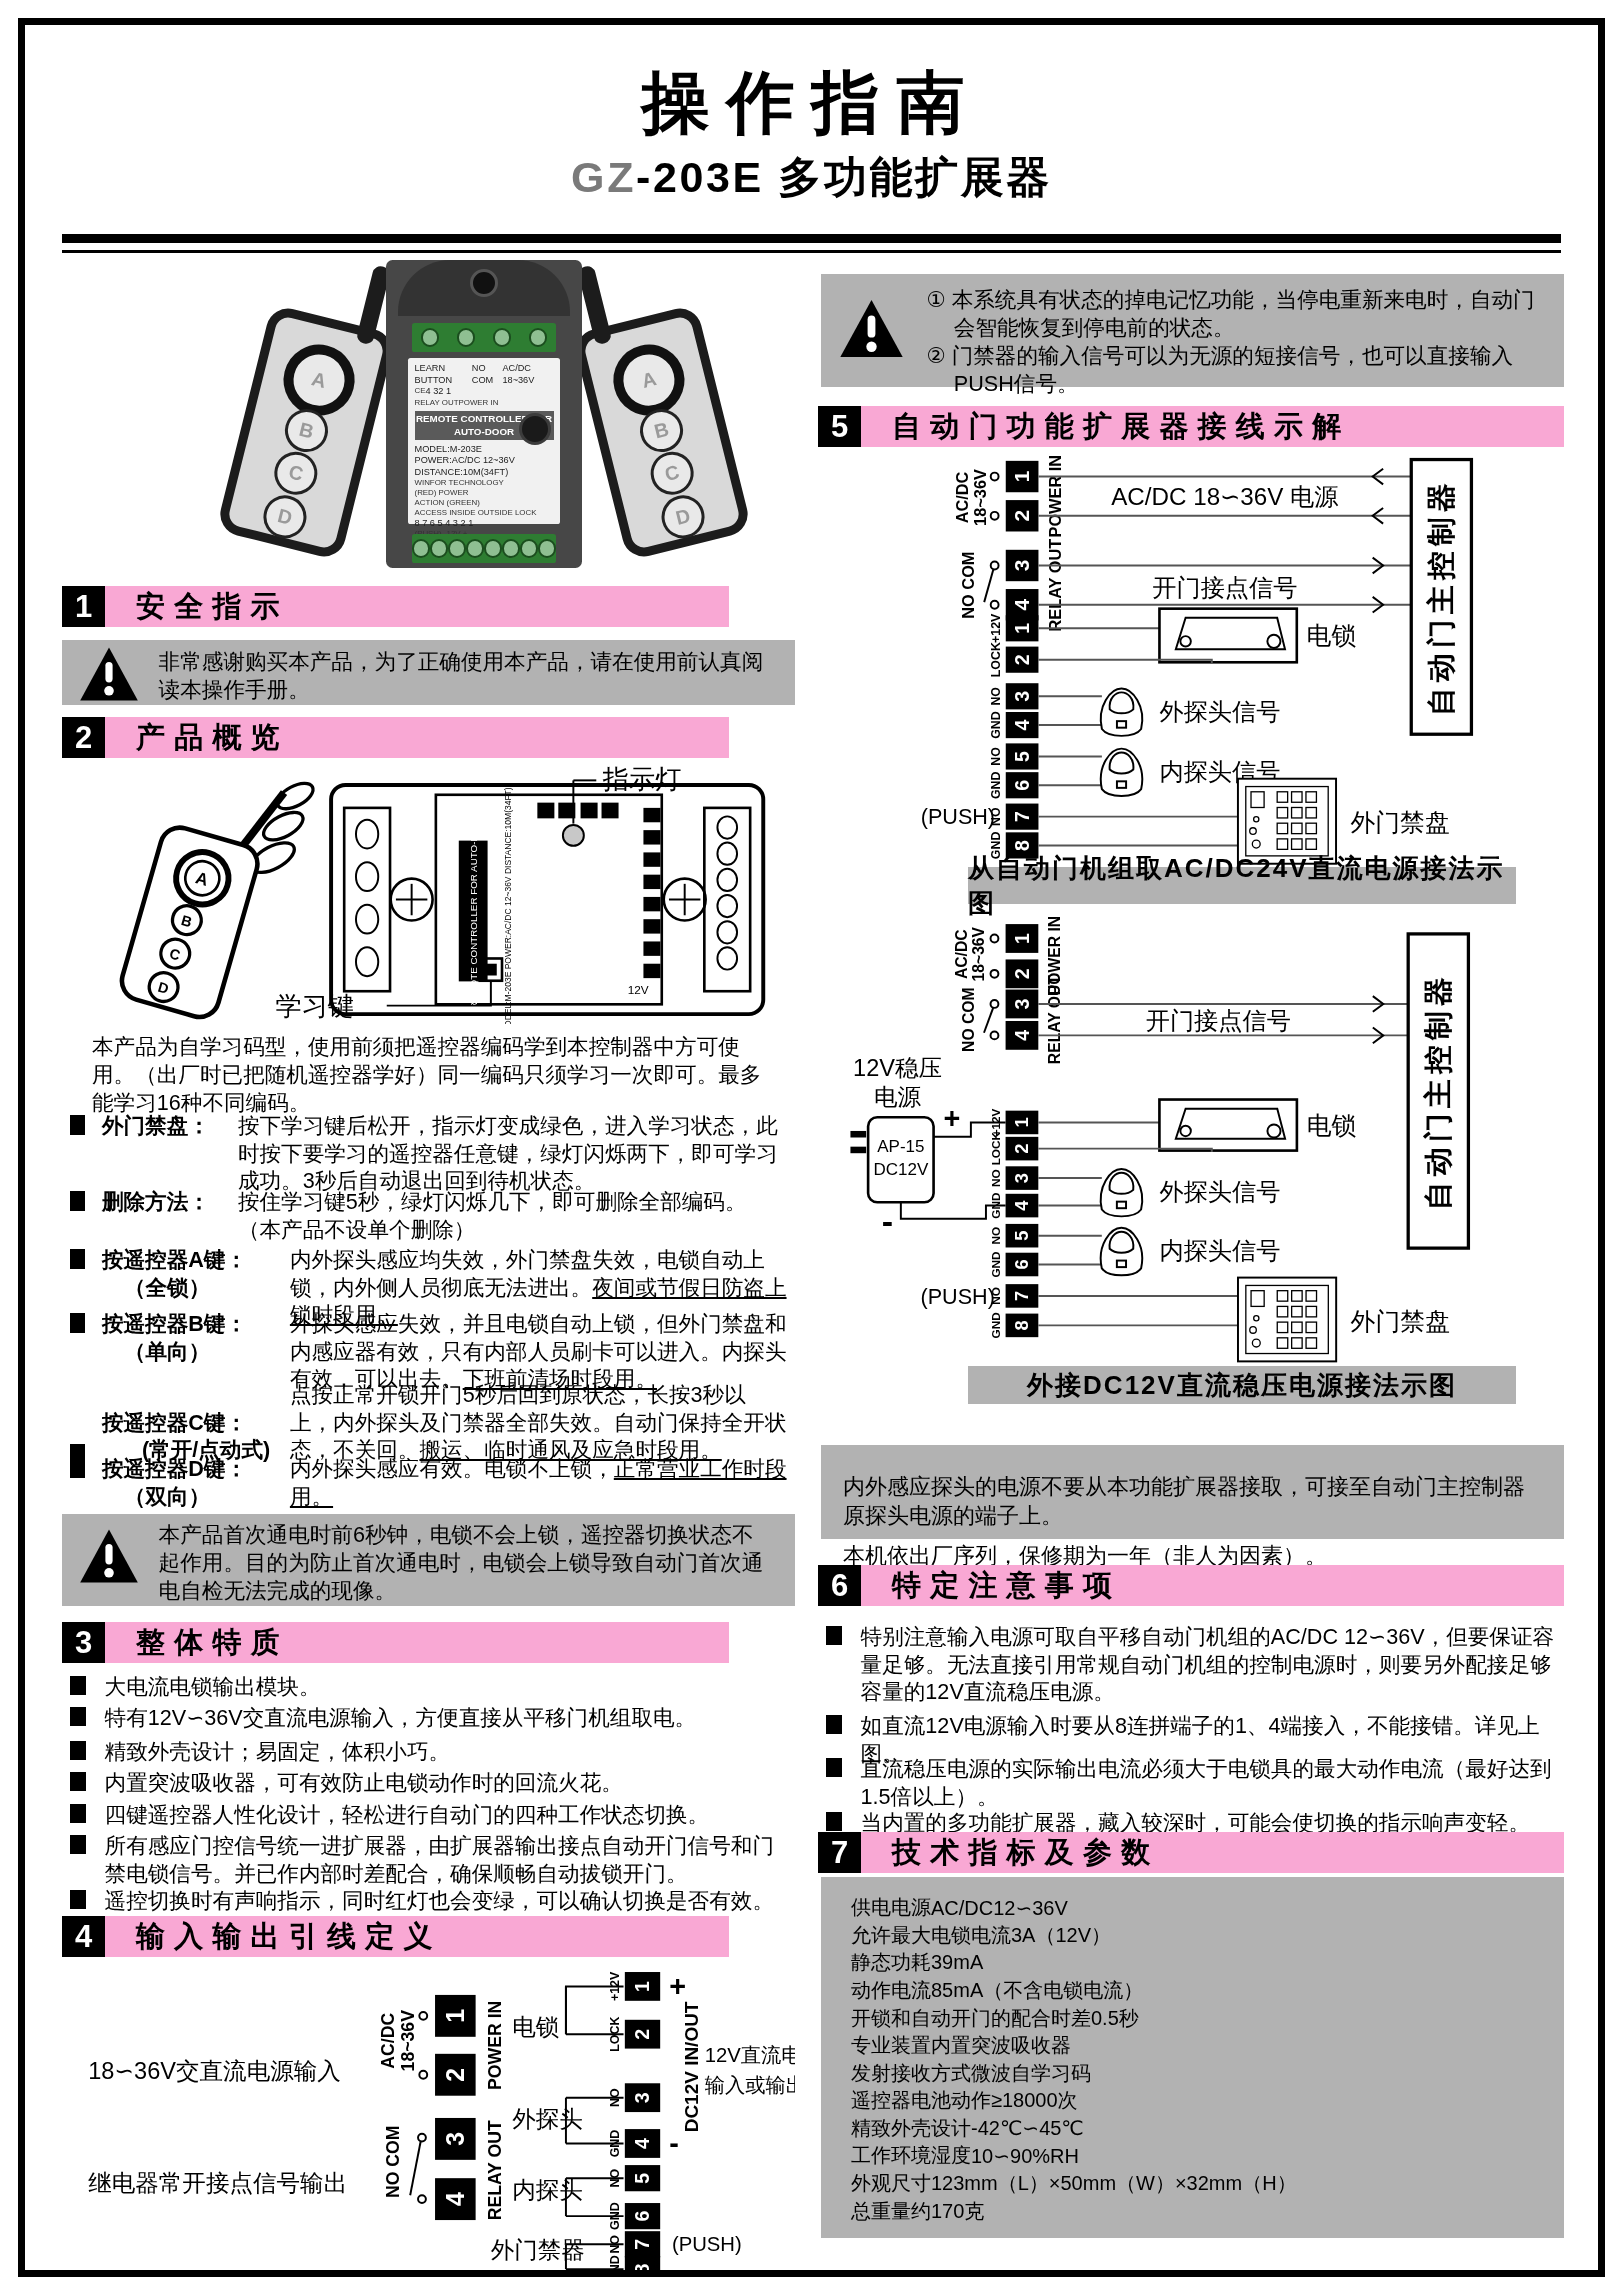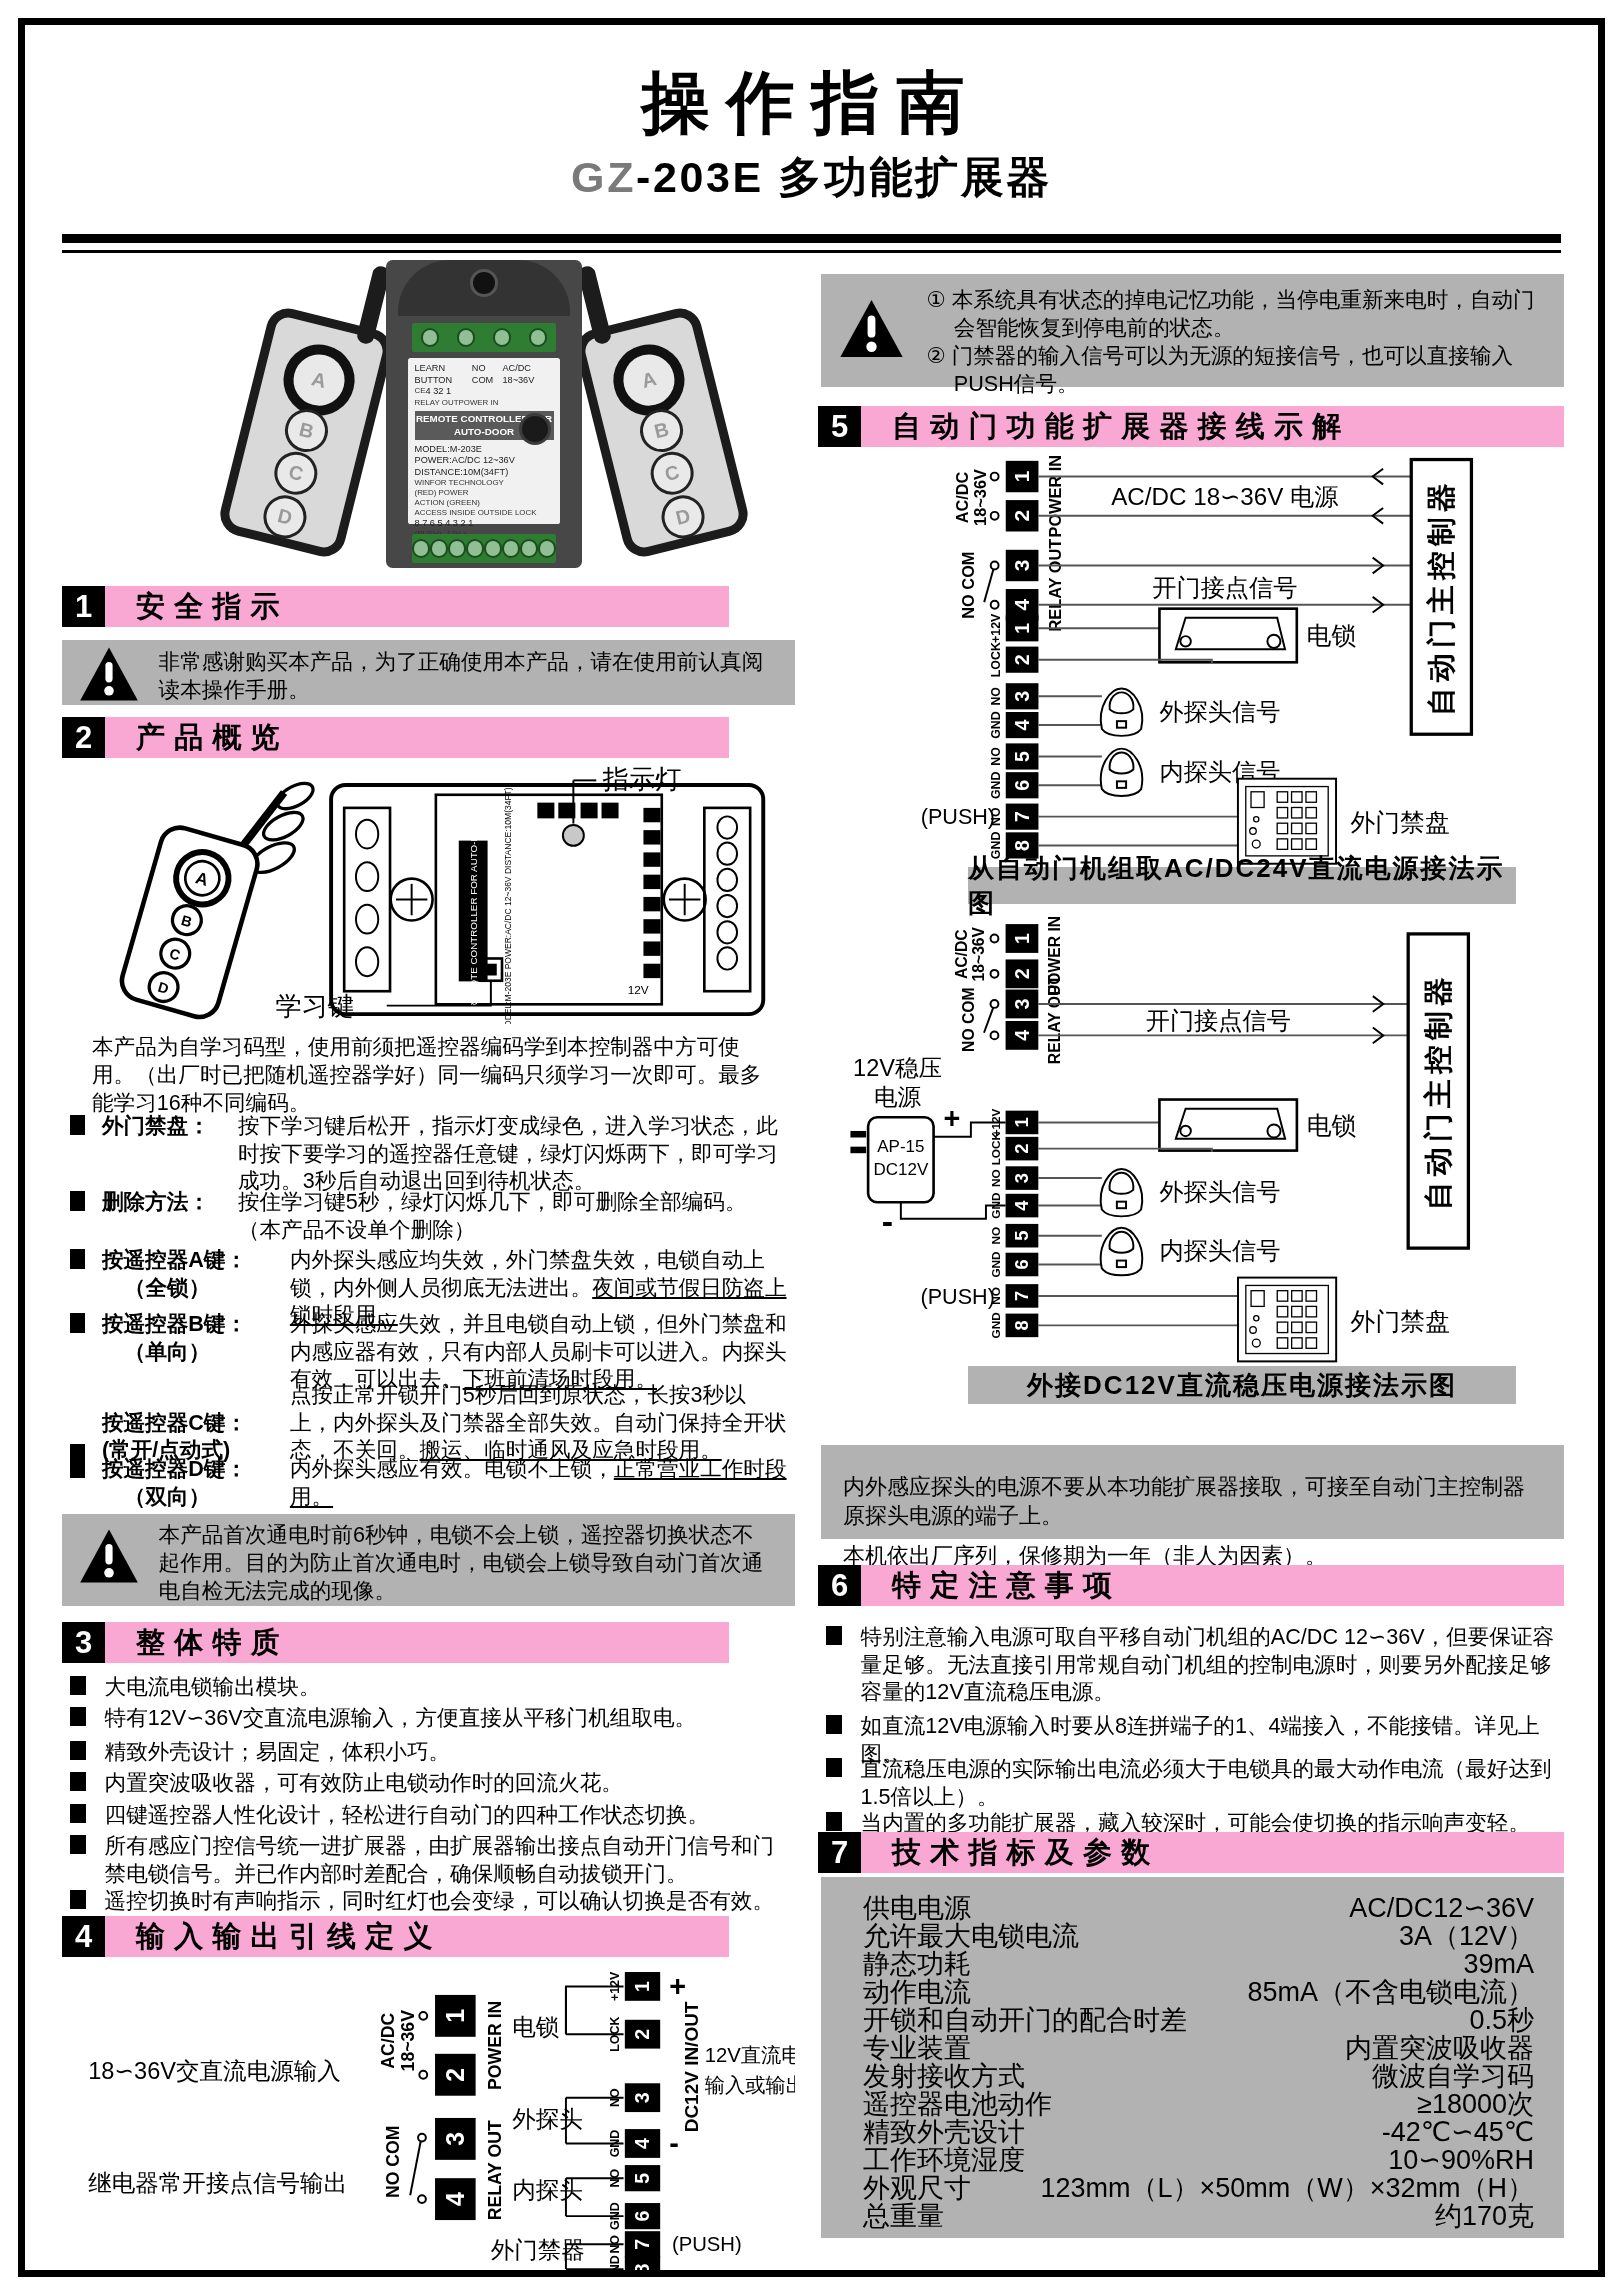--- a/index.html
+++ b/index.html
@@ -26,21 +26,21 @@
   .bullet .heads{flex:none;font-weight:bold;}
   .bullet .heads .sub{padding-left:22px;}
   .hw1 .heads{width:136px;}
   .hw2 .heads{width:188px;}
   .bullet .body{flex:1;}
   .ul{text-decoration:underline;}
   .feat{display:flex;font-size:21.6px;line-height:1.28;}
   .feat .mk{width:16.4px;height:19.6px;background:#000;margin:2.6px 18.3px 0 7.9px;flex:none;}
   .spec-box{background:#b2b2b2;padding:17px 30px 13px 30px;box-sizing:border-box;display:flex;
             flex-direction:column;}
-  .spec-row{display:flex;justify-content:space-between;align-items:center;height:28px;font-size:27px;margin-left:12px;}
+  .spec-row{display:flex;align-items:center;height:28px;font-size:20px;}
   .bartitle{background:#b2b2b2;display:flex;align-items:center;justify-content:center;
             font-size:26px;font-weight:bold;letter-spacing:2px;}
   .notes{background:#b2b2b2;padding:27px 22px;box-sizing:border-box;font-size:22px;line-height:1.32;}
   .notes .n2{margin-top:10.5px;}
   svg text{font-family:"Liberation Sans","DejaVu Sans",sans-serif;}
   
   .photo{position:absolute;}
   .remote{position:absolute;width:128px;height:233px;background:#d9d9d9;border:9.2px solid #1c1c1c;
           border-radius:22px;box-sizing:border-box;}
   .remote .ant{position:absolute;width:17px;height:79px;background:#1c1c1c;border-radius:7.9px;top:-72px;right:11.8px;}
@@ -254,21 +254,21 @@
     <span class="heads"><span>按遥控器A键：</span><span class="sub" style="display:block;">（全锁）</span></span>
     <span class="body"><span>内外探头感应均失效，外门禁盘失效，电锁自动上锁，内外侧人员彻底无法进出。</span><span class="ul">夜间或节假日防盗上锁时段用。</span></span>
   </div>
   <div class="abs bullet hw2" style="left:62px;top:1310px;width:726px;">
     <span class="mk"></span>
     <span class="heads"><span>按遥控器B键：</span><span class="sub" style="display:block;">（单向）</span></span>
     <span class="body"><span>外探头感应失效，并且电锁自动上锁，但外门禁盘和内感应器有效，只有内部人员刷卡可以进入。内探头有效，可以出去。</span><span class="ul">下班前清场时段用。</span></span>
   </div>
   <div class="abs bullet hw2" style="left:62px;top:1381px;width:726px;align-items:flex-end;">
     <span class="mk"></span>
-    <span class="heads"><span>按遥控器C键：</span><span class="sub" style="display:block;padding-left:0;">(常开/点动式)</span></span>
+    <span class="heads"><span>按遥控器C键：</span><span class="sub" style="display:block;padding-left:0;margin-left:40px;">(常开/点动式)</span></span>
     <span class="body"><span>点按正常开锁开门5秒后回到原状态，长按3秒以上，内外探头及门禁器全部失效。自动门保持全开状态，不关回。</span><span class="ul">搬运、临时通风及应急时段用。</span></span>
   </div>
   <div class="abs bullet hw2" style="left:62px;top:1455px;width:726px;">
     <span class="mk"></span>
     <span class="heads"><span>按遥控器D键：</span><span class="sub" style="display:block;">（双向）</span></span>
     <span class="body"><span>内外探头感应有效。电锁不上锁，</span><span class="ul">正常营业工作时段用。</span></span>
   </div>
 
   <div class="abs graybox warnrow" style="left:62px;top:1514px;width:733px;height:92px;">
     <svg class="warn-tri" width="60" height="60" viewBox="0 0 100 92" style="margin:11.8px 19.6px 0 17px;">

